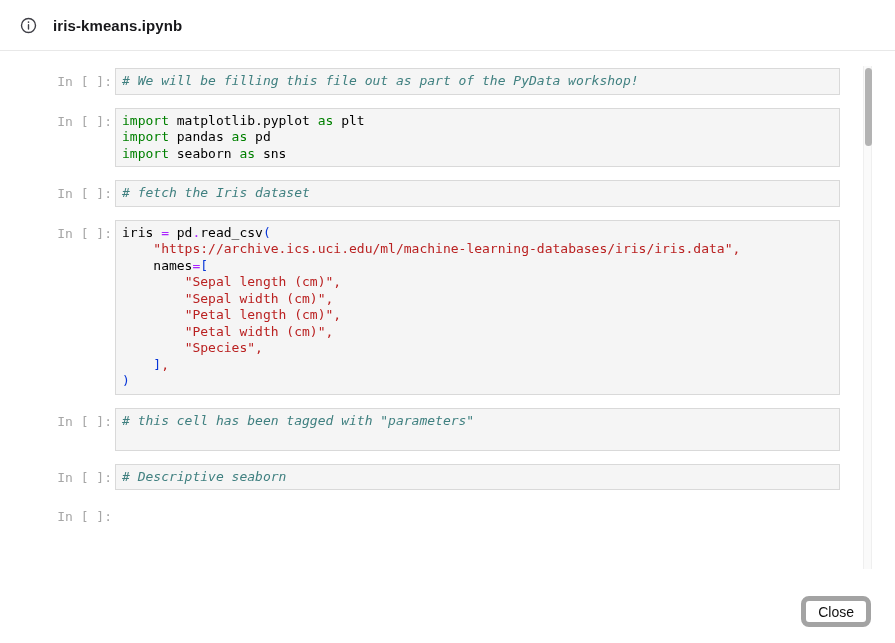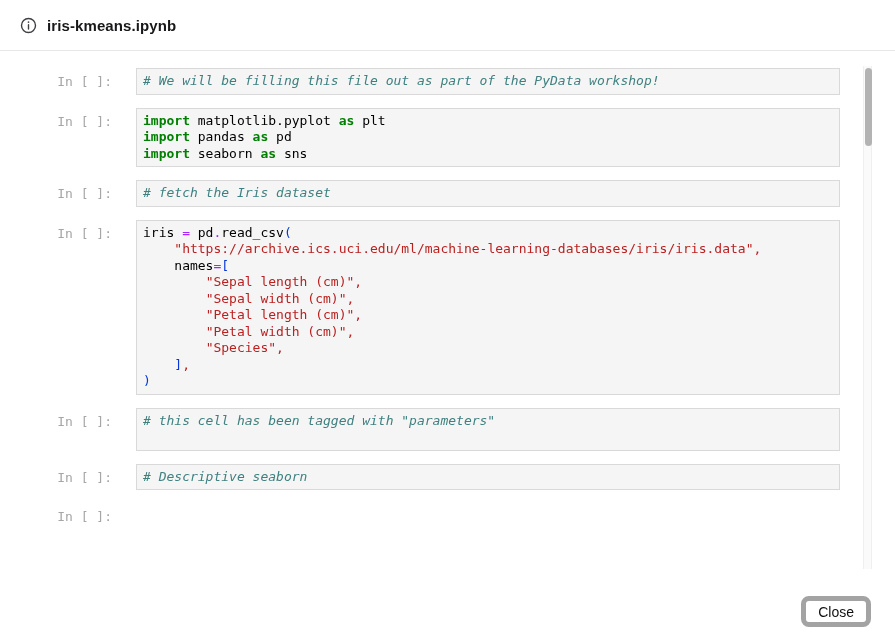--- a/index.html
+++ b/index.html
@@ -6,38 +6,38 @@
     --keyword:#008000; --string:#BA2121; --comment:#408080; --operator:#AA22FF;
     --bracket:#0836d8; --text:#000000; --prompt:#a6a6a6;
     --cell_bg:#f5f5f5; --cell_border:#d9d9d9; --header_border:#e8e8e8;
   }
   *{box-sizing:border-box; margin:0; padding:0;}
   html,body{width:895px; height:643px; overflow:hidden; background:#ffffff;
     font-family:"Liberation Sans","DejaVu Sans",sans-serif;}
   .modal{position:relative; width:895px; height:643px; background:#fff;}
 
   
-  .header{height:51px; display:flex; align-items:center; gap:10px; padding-left:20px;
+  .header{height:51px; display:flex; align-items:center; gap:16px; padding-left:20px;
     border-bottom:1px solid var(--header_border); background:#fff;}
   .info-icon{width:17px; height:17px; display:inline-flex; color:#3f3f46;}
   .title{font-size:15px; font-weight:600; color:#18181b; letter-spacing:.1px;}
 
   
   .nb{position:absolute; top:52px; left:0; right:0; bottom:63px; overflow:hidden;
       padding:16px 55px 0 0;}
   .cell-row{display:flex; margin-bottom:13px;}
   .prompt{width:112px; min-width:112px; text-align:right; color:var(--prompt);
     font-family:"DejaVu Sans Mono","Liberation Mono",monospace; font-size:13px;
     line-height:16.5px; padding-top:6px; white-space:pre;}
-  .input{flex:1; margin-left:24px; background:var(--cell_bg);
+  .input{flex:1; margin-left:3px; background:var(--cell_bg);
     border:1px solid var(--cell_border); padding:4px 6px;
     font-family:"DejaVu Sans Mono","Liberation Mono",monospace; font-size:13px;
     line-height:16.5px; color:var(--text); white-space:pre; overflow:hidden;}
   .line{min-height:16.5px;}
-  .tok-k{color:var(--keyword); font-weight:bold;}
+  .tok-k{color:var(--keyword); font-weight:normal;}
   .tok-s{color:var(--string);}
   .tok-c{color:var(--comment); font-style:italic;}
   .tok-o{color:var(--operator);}
   .tok-b{color:var(--bracket);}
   .tok-p{color:var(--text);}
 
   
   .scroll-track{position:absolute; top:66px; right:23px; width:9px; height:503px;
     background:#fafafa; border-left:1px solid #efefef; border-right:1px solid #efefef;}
   .scroll-thumb{position:absolute; top:2px; left:1px; width:7px; height:78px;

